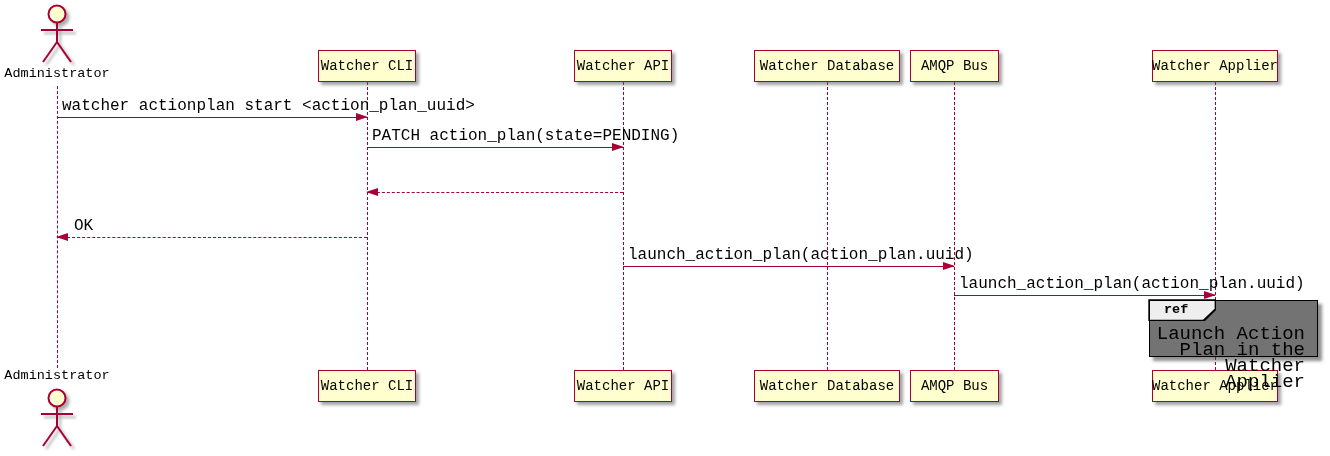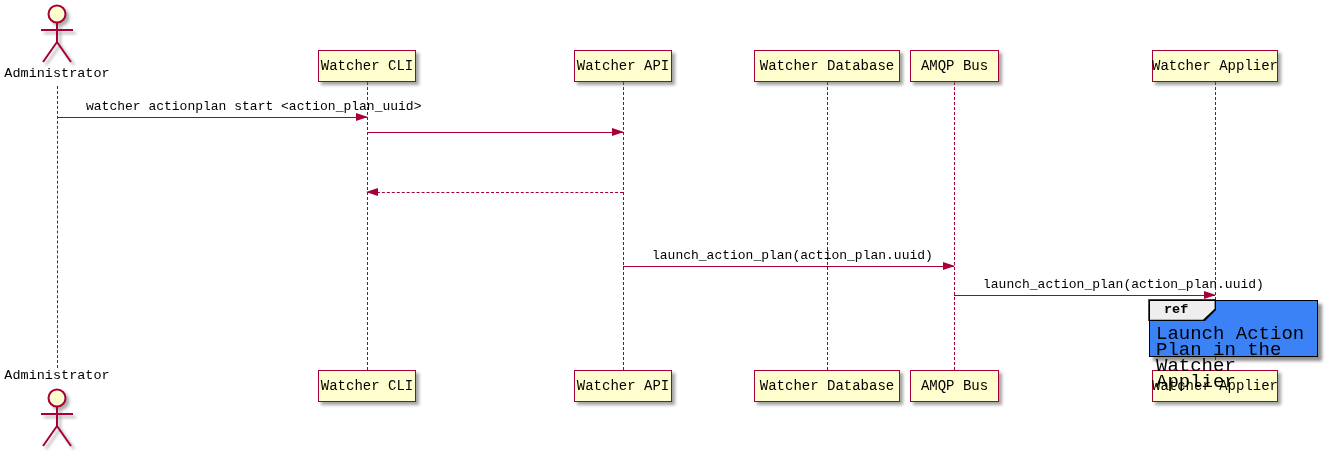--- a/index.html
+++ b/index.html
@@ -25,32 +25,33 @@
     display:flex;align-items:center;justify-content:center;
     font-size:14px;white-space:nowrap;
     box-shadow:3px 3px 3px rgba(90,90,90,.55);
     z-index:4;
   }
   
   .actor-svg{position:absolute;filter:drop-shadow(3px 3px 1.5px rgba(120,120,120,.6));}
   .actor-label{position:absolute;width:120px;text-align:center;font-size:13.5px;white-space:nowrap;}
   
   .message{position:absolute;}
-  .msg-label{font-size:13px;white-space:nowrap;height:15px;line-height:15px;padding-left:5px;margin-left:24px;}
+  .msg-label{font-size:16px;white-space:nowrap;height:15px;line-height:15px;padding-left:5px;}
   .msg-label.return-pad{padding-left:17px;}
   .msg-line{position:relative;margin-top:3px;height:0;border-top:1px solid var(--line);}
   .msg-line.dashed{border-top-style:dashed;}
   .ah{position:absolute;width:0;height:0;top:-5px;}
   .ah.right{right:-1px;border-top:4.5px solid transparent;border-bottom:4.5px solid transparent;border-left:12px solid var(--line);}
   .ah.left{left:-1px;border-top:4.5px solid transparent;border-bottom:4.5px solid transparent;border-right:12px solid var(--line);}
   
   .ref-frame{
-    position:absolute;box-sizing:border-box;background:#3b82f6;
+    position:absolute;box-sizing:border-box;background:#737373;
     border:1.7px solid var(--ref-border);z-index:6;
     box-shadow:4px 4px 3px rgba(70,70,70,.6);
+    text-align:right;
   }
   .ref-tab{position:absolute;top:-1.7px;left:-1.7px;width:68px;height:22px;background:var(--ref-border);
     -webkit-clip-path:polygon(0 0,100% 0,100% 48%,83% 100%,0 100%);
     clip-path:polygon(0 0,100% 0,100% 48%,83% 100%,0 100%);}
   .ref-tab-inner{position:absolute;left:1.7px;top:1.7px;right:1.7px;bottom:1.7px;background:var(--ref-header-fill);
     -webkit-clip-path:polygon(0 0,100% 0,100% 42%,82% 100%,0 100%);
     clip-path:polygon(0 0,100% 0,100% 42%,82% 100%,0 100%);}
   .ref-kw{position:absolute;top:1px;left:14px;font-size:13.5px;font-weight:bold;z-index:2;}
   .ref-body{padding:25px 12px 4px 6px;font-size:19px;line-height:16px;}
 </style>
@@ -92,32 +93,39 @@
     </div>
 
   <div class="message" style="left:57px;top:99px;width:310px">
     <div class="msg-label">watcher actionplan start &lt;action_plan_uuid&gt;</div>
     <div class="msg-line solid">
         <i class="ah right"></i>
       </div>
   </div>
 
   <div class="message" style="left:367px;top:129px;width:256px">
+    <div class="msg-label">PATCH action_plan(state=PENDING)</div>
     <div class="msg-line solid">
         <i class="ah right"></i>
       </div>
   </div>
 
 
   <div class="message" style="left:367px;top:189px;width:256px">
     <div class="msg-line dashed">
         <i class="ah left"></i>
       </div>
   </div>
 
+  <div class="message" style="left:57px;top:219px;width:310px">
+    <div class="msg-label return-pad">OK</div>
+    <div class="msg-line dashed">
+        <i class="ah left"></i>
+      </div>
+  </div>
 
   <div class="message" style="left:623px;top:248px;width:331px">
     <div class="msg-label">launch_action_plan(action_plan.uuid)</div>
     <div class="msg-line solid">
         <i class="ah right"></i>
       </div>
   </div>
 
   <div class="message" style="left:954px;top:277px;width:261px">
     <div class="msg-label">launch_action_plan(action_plan.uuid)</div>

